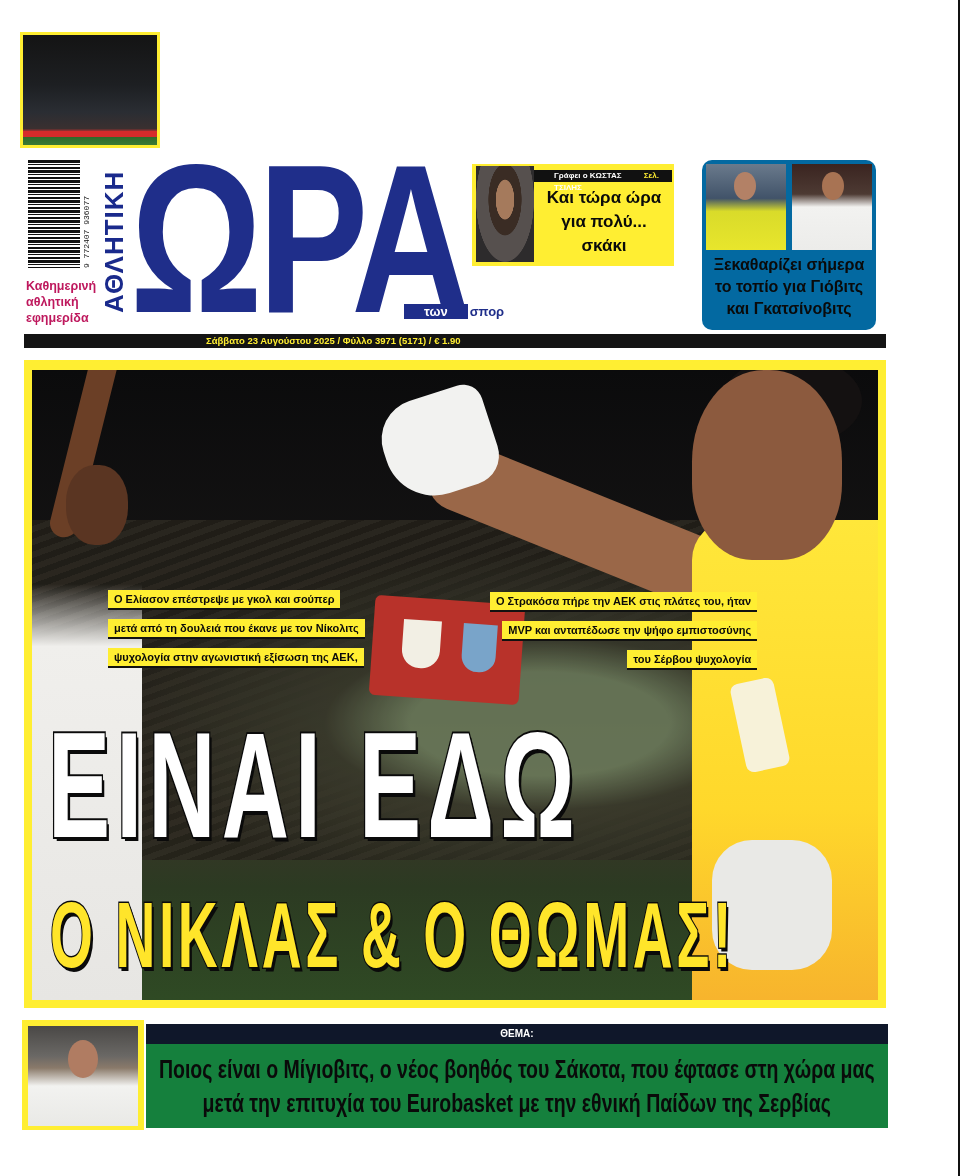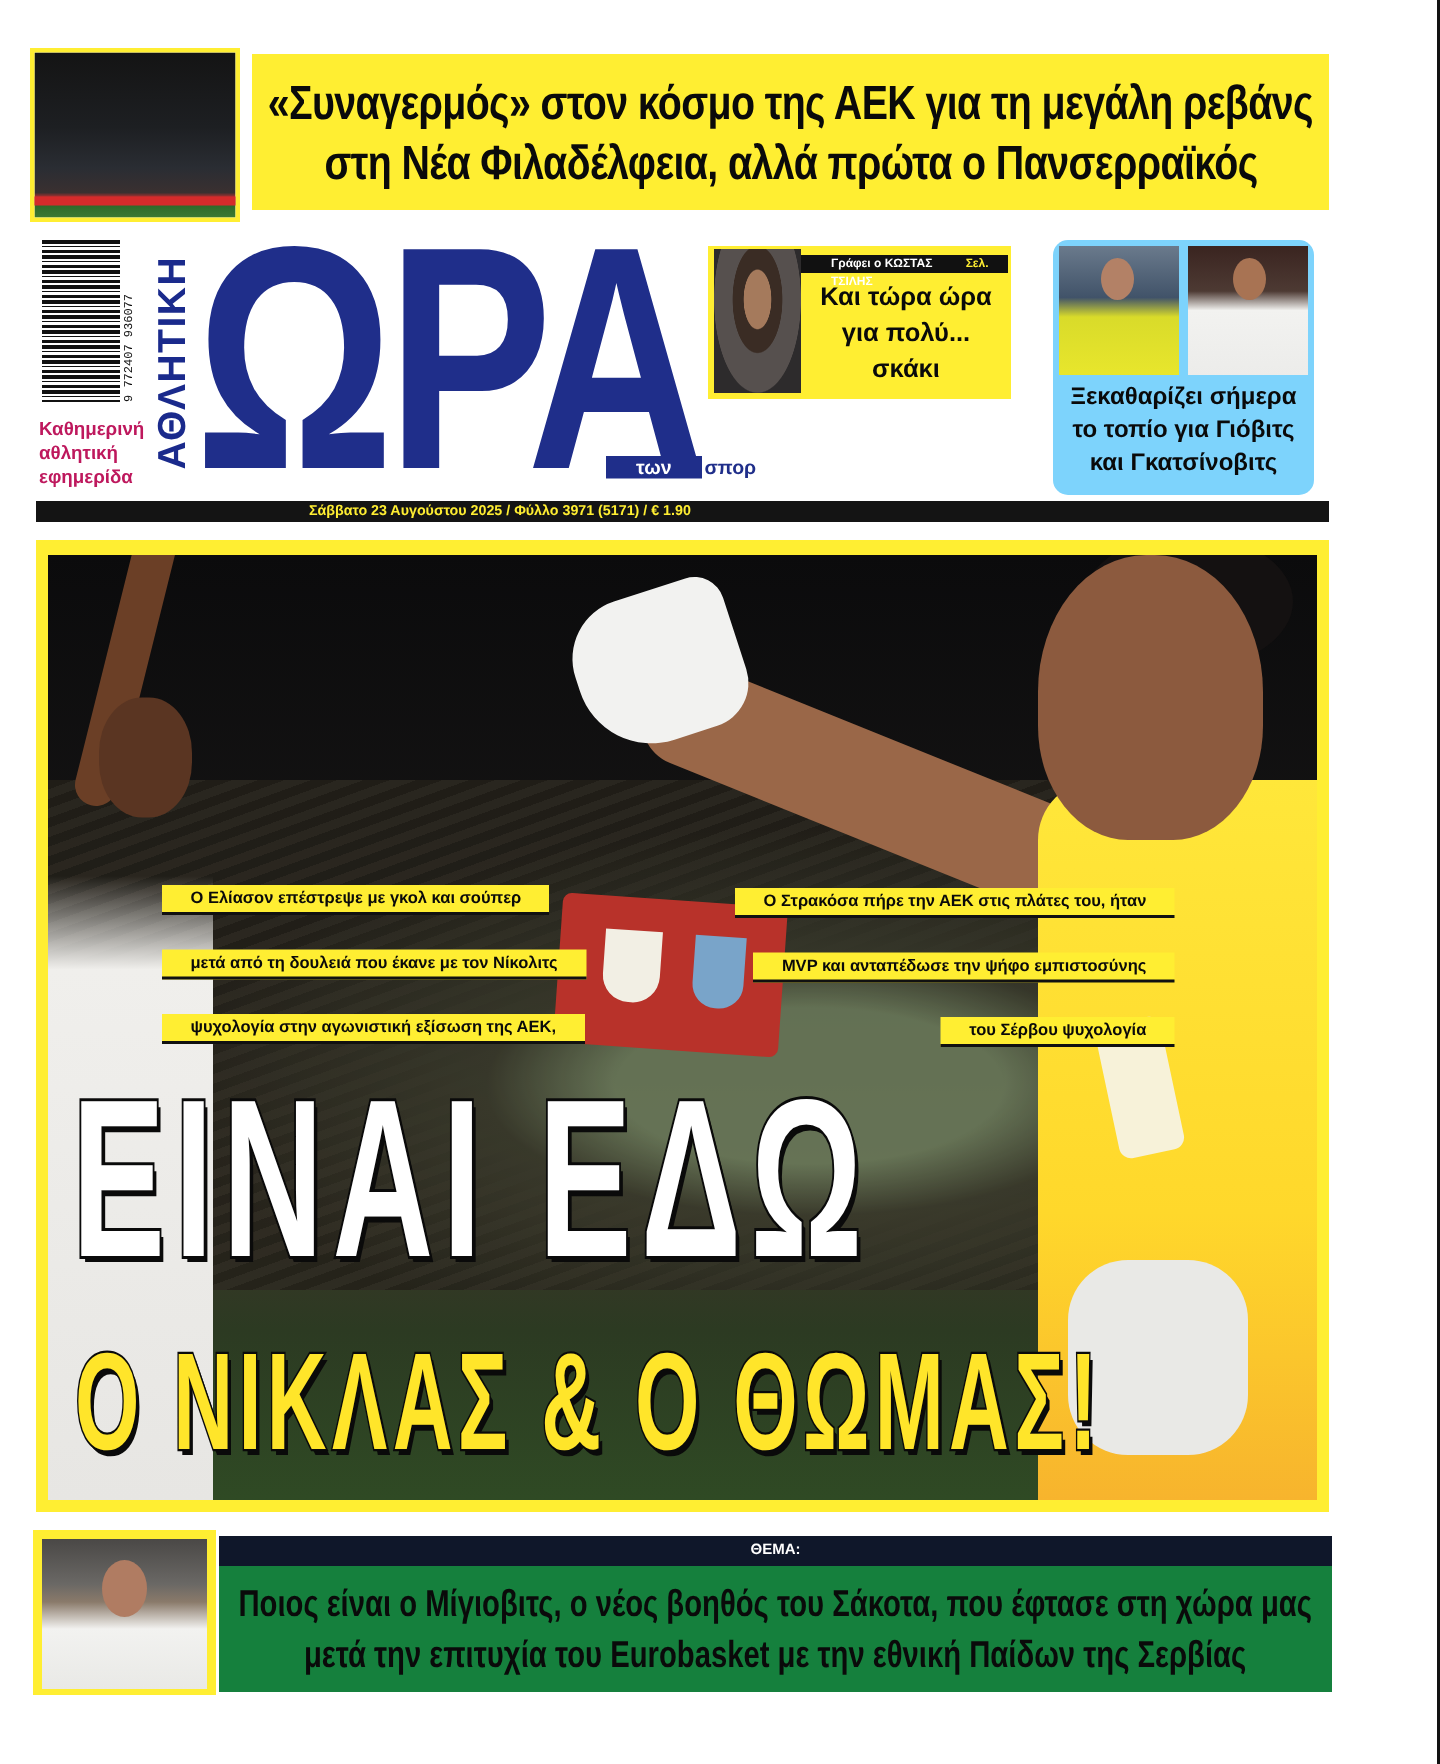--- a/index.html
+++ b/index.html
@@ -36,21 +36,21 @@
   .column-box { position: absolute; left: 472px; top: 164px; width: 202px; height: 102px; background: #ffee32; }
   .column-photo { position: absolute; left: 4px; top: 2px; width: 58px; height: 96px;
     background: radial-gradient(ellipse at 50% 35%, #a57a5c 0 22%, #3a2c24 23% 40%, #56504e 41% 70%, #2d2b2c 71%); }
   .column-byline { position: absolute; left: 62px; top: 6px; width: 138px; height: 12px; background: #111; color: #ffee32;
     font-size: 8px; line-height: 12px; padding: 0 4px; display: flex; justify-content: space-between; font-weight: bold; }
   .column-byline .author { color: #fff; padding-left: 16px; }
   .column-title { position: absolute; left: 62px; top: 22px; width: 140px; text-align: center; font-size: 17px; line-height: 24px;
     font-weight: bold; color: #0a0a0a; }
 
   
-  .promo-box { position: absolute; left: 702px; top: 160px; width: 174px; height: 170px; background: #7dd3fc; border-radius: 10px; }
+  .promo-box { position: absolute; left: 702px; top: 160px; width: 174px; height: 170px; background: #0369a1; border-radius: 10px; }
   .promo-photo1 { position: absolute; left: 4px; top: 4px; width: 80px; height: 86px;
     background: linear-gradient(180deg, #6a7a8c 0%, #415369 40%, #d9db2a 55%, #e8e62c 100%); }
   .promo-photo1::after { content: ""; position: absolute; left: 28px; top: 8px; width: 22px; height: 28px; border-radius: 50%; background: #b38166; }
   .promo-photo2 { position: absolute; left: 90px; top: 4px; width: 80px; height: 86px;
     background: linear-gradient(180deg, #3a2420 0%, #4d3a33 35%, #f2f2f0 50%, #ececea 100%); }
   .promo-photo2::after { content: ""; position: absolute; left: 30px; top: 8px; width: 22px; height: 28px; border-radius: 50%; background: #a87353; }
   .promo-title { position: absolute; left: 0; top: 94px; width: 174px; text-align: center; font-size: 16px; line-height: 22px;
     font-weight: bold; color: #0a0a0a; }
 
   
@@ -73,22 +73,22 @@
   .player-left-head { position: absolute; left: 34px; top: 95px; width: 62px; height: 80px; background: #5a3522; border-radius: 46%; }
   .keeper-body { position: absolute; left: 660px; top: 150px; width: 200px; height: 480px; background: linear-gradient(180deg, #ffe73a 0%, #ffd82b 60%, #f7b42d 100%); border-radius: 40px 0 0 0; }
   .keeper-head { position: absolute; left: 660px; top: 0; width: 150px; height: 190px; background: #8c5a3e; border-radius: 48% 48% 40% 40%; }
   .keeper-hair { position: absolute; left: 690px; top: -14px; width: 140px; height: 90px; background: #141111; border-radius: 50%; }
   .keeper-arm { position: absolute; left: 400px; top: 60px; width: 320px; height: 70px; background: #9a6748; transform: rotate(22deg); transform-origin: left center; border-radius: 30px; }
   .glove-top { position: absolute; left: 352px; top: 24px; width: 110px; height: 100px; background: #f2f2f0; border-radius: 40px 20px 30px 50px; transform: rotate(-18deg); }
   .glove-bottom { position: absolute; left: 680px; top: 470px; width: 120px; height: 130px; background: #e9e9e6; border-radius: 40px; }
   .keeper-badge { position: absolute; left: 706px; top: 310px; width: 44px; height: 90px; background: #f6f4ec; border-radius: 8px; transform: rotate(-12deg); opacity: .9; }
 
   .caption { position: absolute; }
-  .caption span { display: block; background: #ffee32; color: #0a0a0a; font-size: 11px; line-height: 18px; font-weight: bold; padding: 0 19px;
-    white-space: nowrap; margin-bottom: 23px; width: fit-content; border-bottom: 2px solid #111; }
+  .caption span { display: block; background: #ffee32; color: #0a0a0a; font-size: 11px; line-height: 18px; font-weight: bold; padding: 0 6px;
+    white-space: nowrap; margin-bottom: 9px; width: fit-content; border-bottom: 2px solid #111; }
   .caption-left { left: 108px; top: 590px; }
   .caption-right { left: 490px; top: 592px; text-align: right; }
   .caption-right span { margin-left: auto; }
 
   .main-headline { position: absolute; left: 48px; top: 700px; width: 710px; height: 170px; text-align: center;
     font-size: 150px; line-height: 170px; font-weight: bold; color: #ffffff; letter-spacing: 10px;
     -webkit-text-stroke: 4px #0a0a0a; paint-order: stroke fill;
     text-shadow: 4px 4px 0 #0a0a0a; transform: scaleX(0.62); transform-origin: left center; white-space: nowrap; }
   .sub-headline { position: absolute; left: 50px; top: 880px; width: 700px; height: 110px;
     font-size: 92px; line-height: 110px; font-weight: bold; color: #ffe52a; letter-spacing: 6px;
@@ -108,24 +108,20 @@
 
   .page-edge { position: absolute; right: 0; top: 0; width: 2px; height: 1176px; background: #111; }
 </style>
 </head>
 <body>
 
 <div class="top-banner">
   <div class="top-thumb">
       <div class="ads"></div>
     </div>
-  <div class="top-headline">
-    <div>«Συναγερμός» στον κόσμο της ΑΕΚ για τη μεγάλη ρεβάνς</div>
-    <div>στη Νέα Φιλαδέλφεια, αλλά πρώτα ο Πανσερραϊκός</div>
-  </div>
 </div>
 
 <div class="barcode">
   <div class="bars"></div>
   <div class="digits">9 772407 936077</div>
 </div>
 <div class="tagline">
   <div>Καθημερινή</div>
   <div>αθλητική</div>
   <div>εφημερίδα</div>

